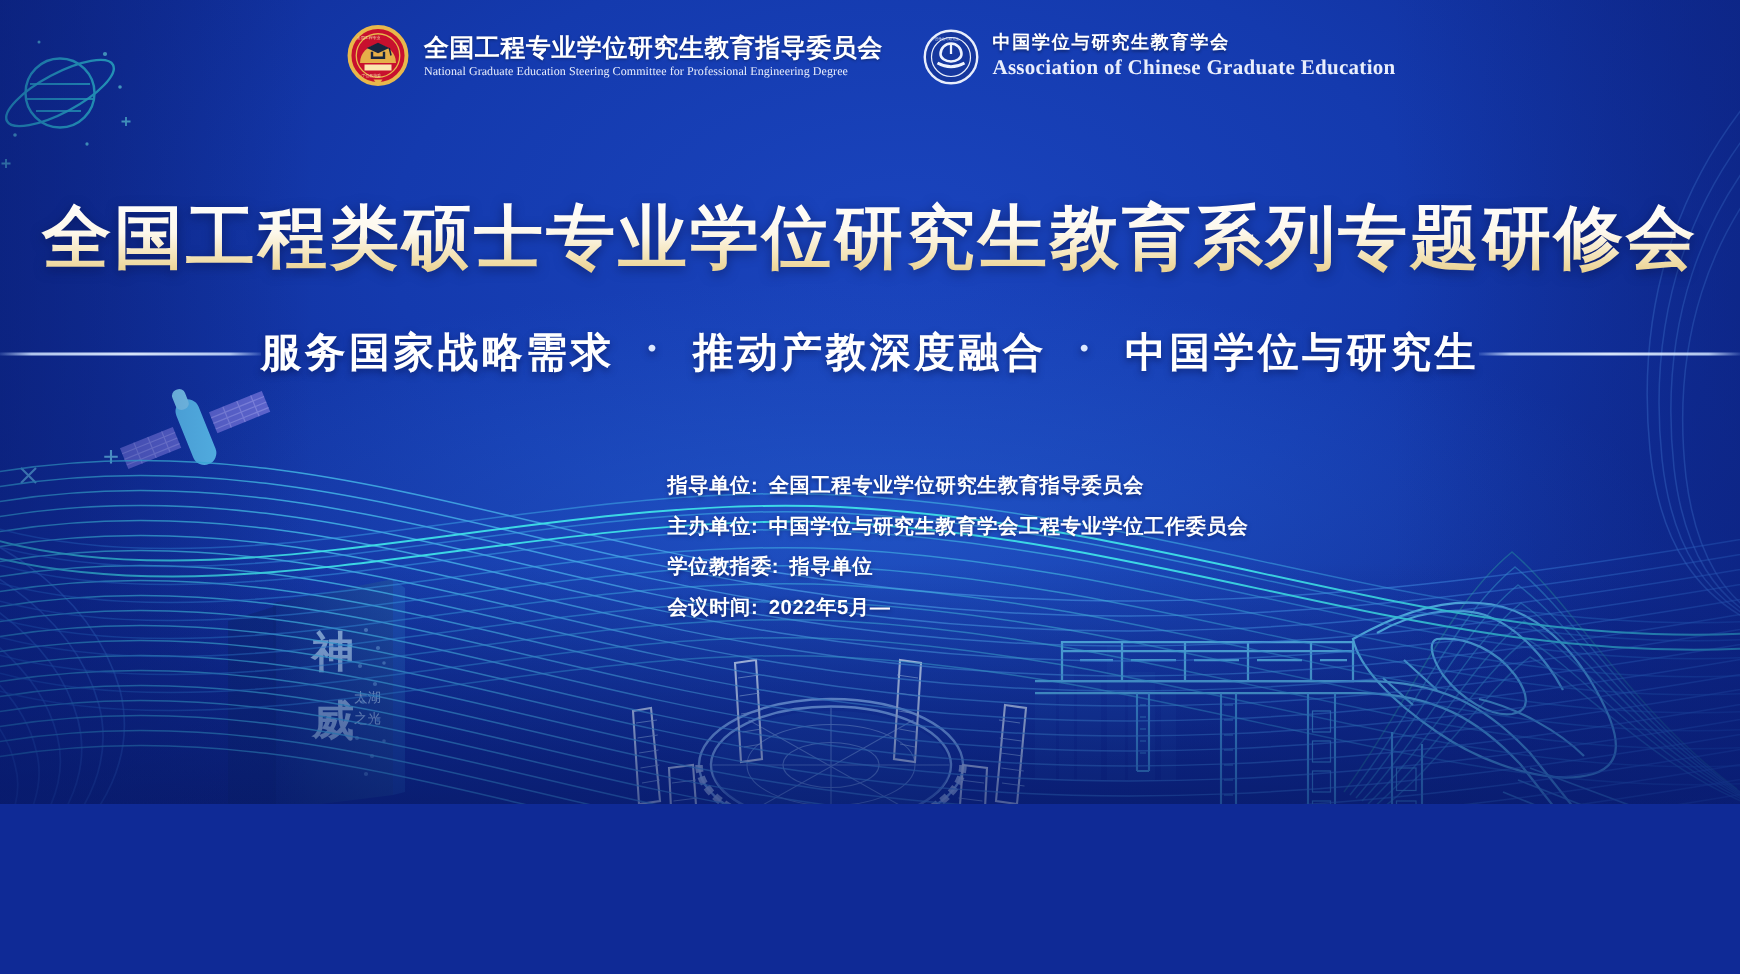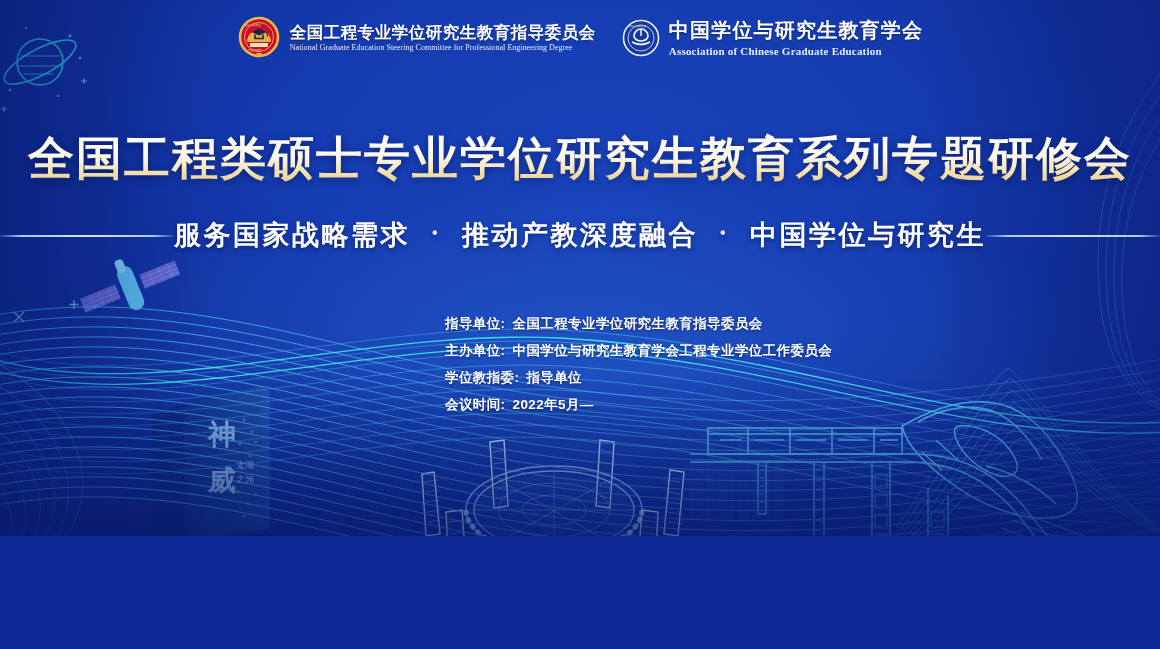--- a/index.html
+++ b/index.html
@@ -58,22 +58,22 @@
   .logo-text { display:flex; flex-direction:column; justify-content:center; line-height:1.12; }
   .logo-cn {
     font-size:16.5px; font-weight:bold; color:#ffffff; letter-spacing:.5px;
     text-shadow: 0 1px 2px rgba(0,0,0,.35);
     white-space:nowrap;
   }
   .logo-en {
     font-size:8px; color:#e9eefc; letter-spacing:.05px; white-space:nowrap;
     margin-top:3px; font-family:Liberation Serif, serif;
   }
-  .logo-unit.right .logo-cn { font-size:20px; letter-spacing:1.2px; }
-  .logo-unit.right .logo-en { font-size:11px; font-weight:bold; letter-spacing:.2px; }
+  .logo-unit.right .logo-cn { font-size:12px; letter-spacing:1.2px; }
+  .logo-unit.right .logo-en { font-size:14px; font-weight:bold; letter-spacing:.2px; }
 
   
   .title {
     position:absolute; top:130px; left:0; width:1160px; text-align:center;
     font-size:46px; font-weight:bold; letter-spacing:2px;
     line-height:1.22;
     background: linear-gradient(180deg, #ffffff 0%, #fdf8ec 45%, #f3e2b4 74%, #e6c980 100%);
     -webkit-background-clip:text; background-clip:text;
     color:transparent; -webkit-text-fill-color:transparent;
     filter: drop-shadow(0 2px 4px rgba(3,14,70,.55));

